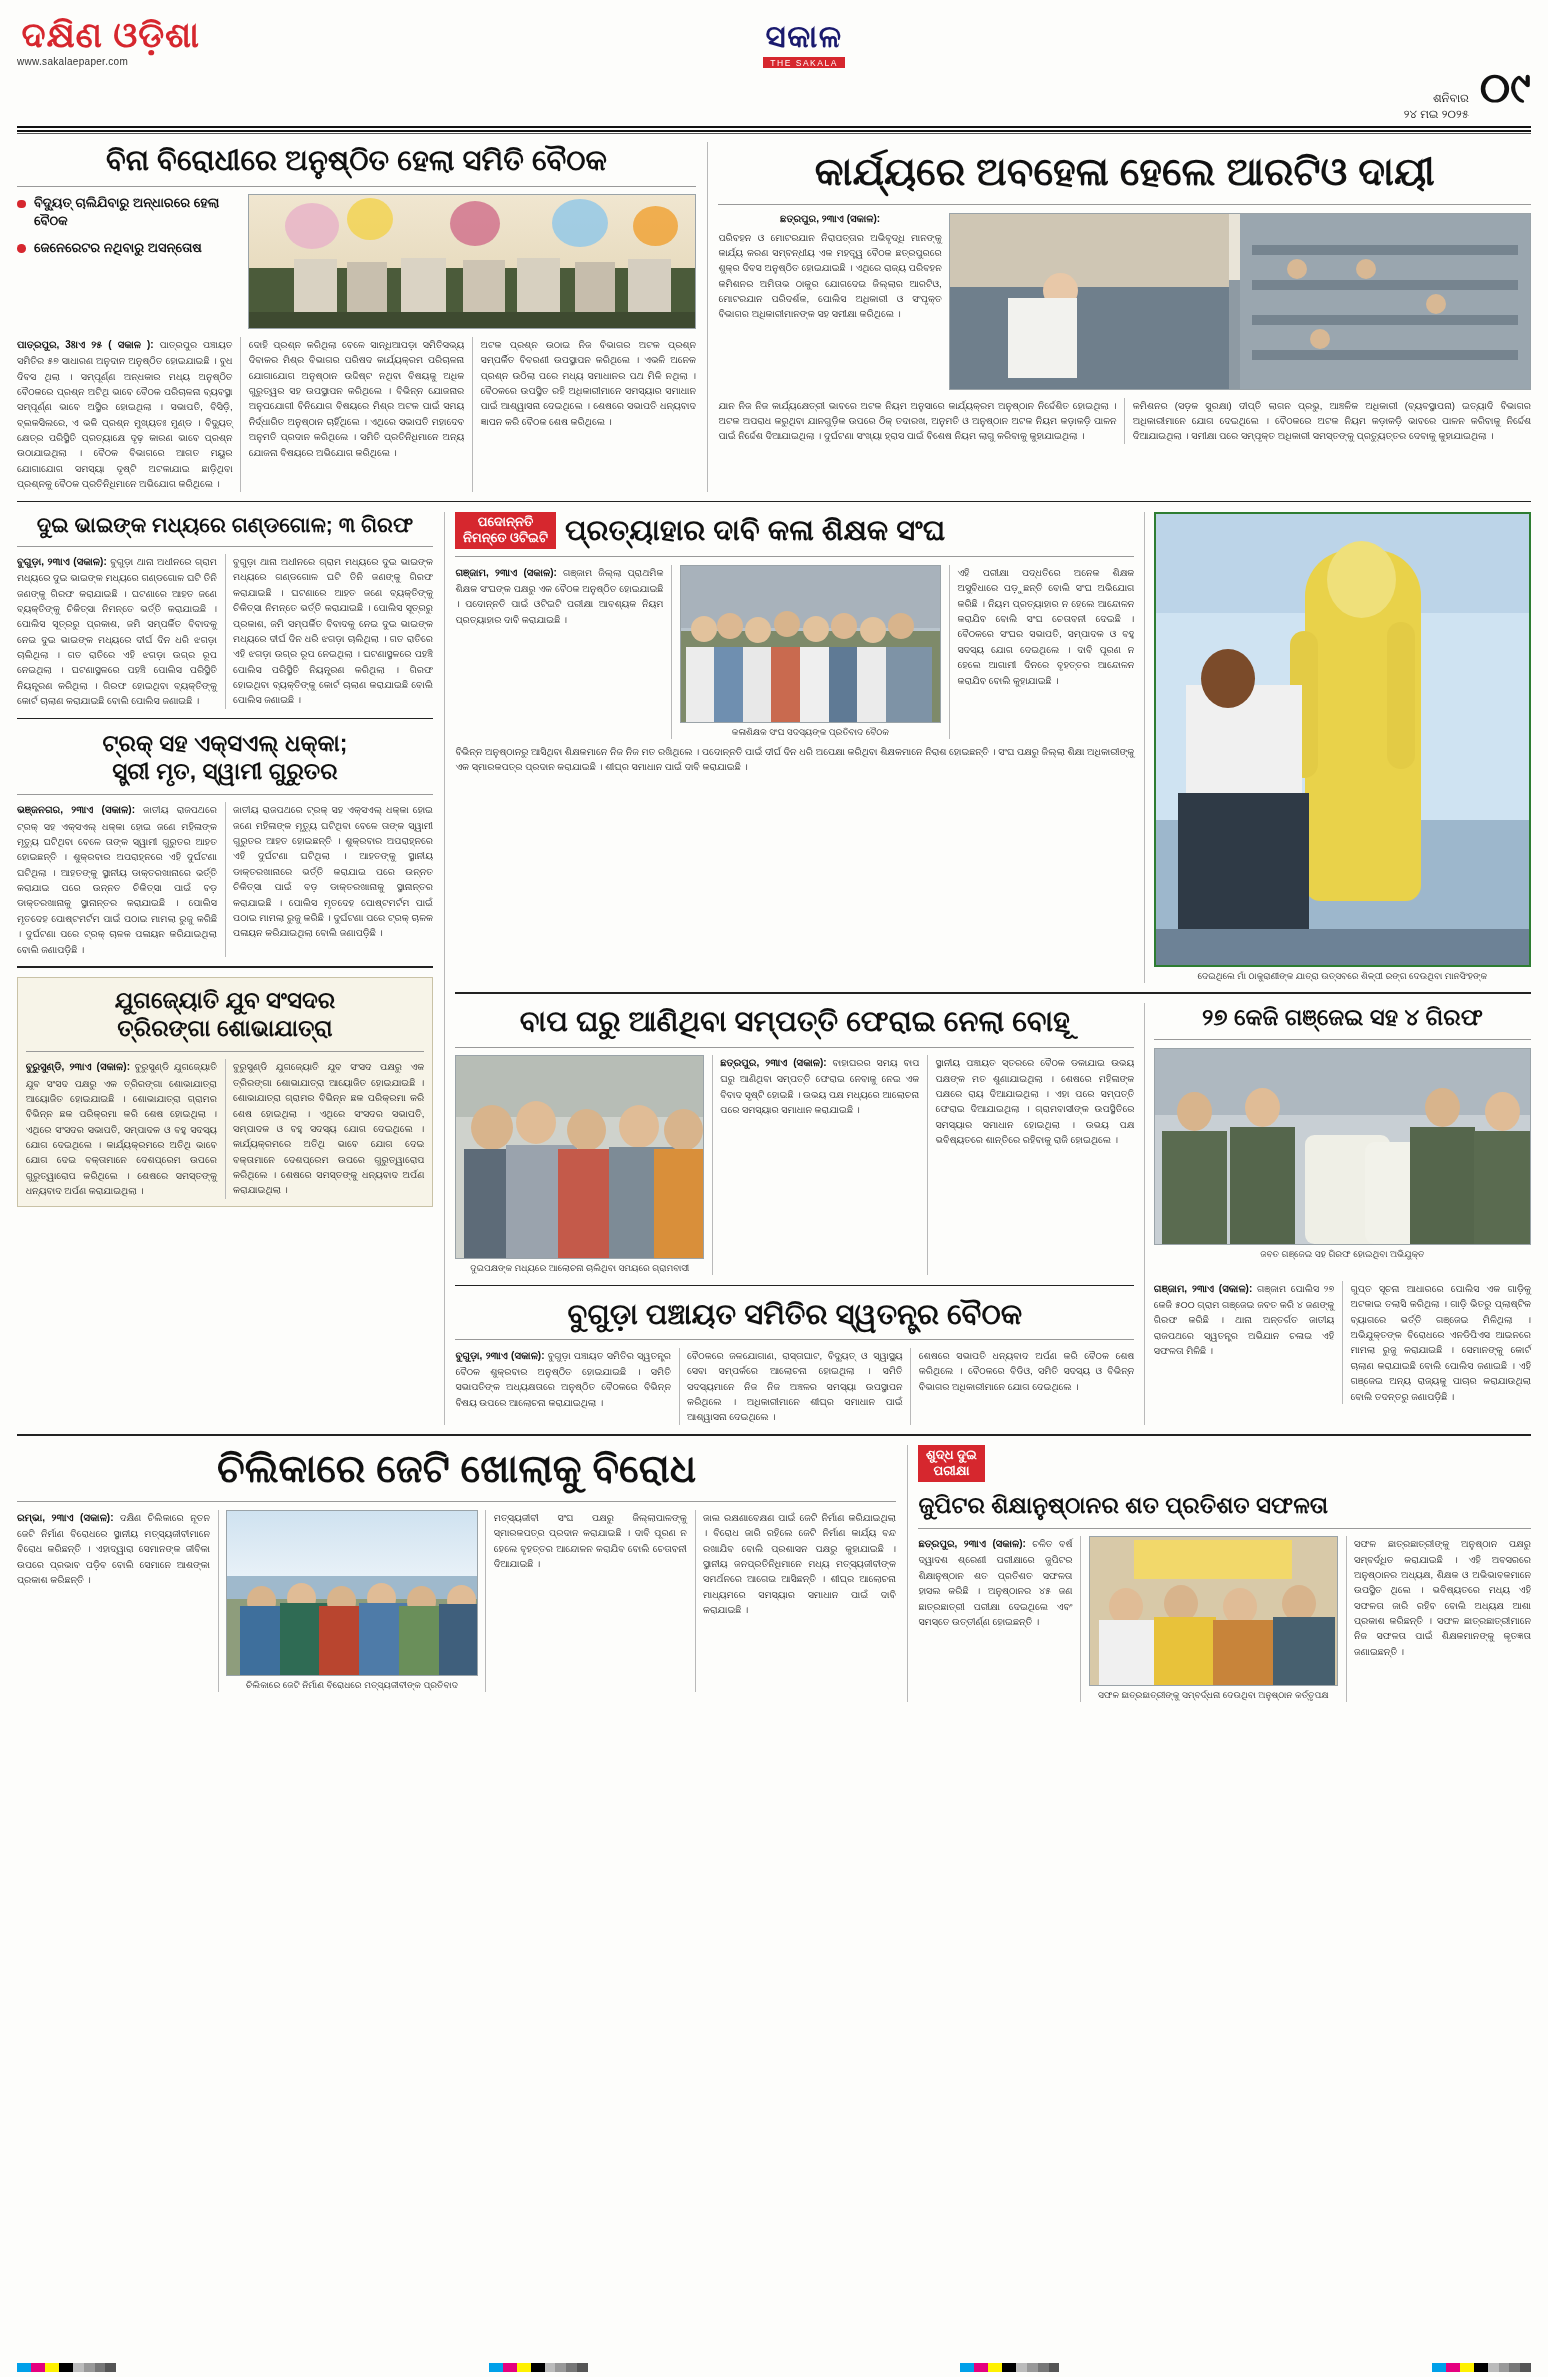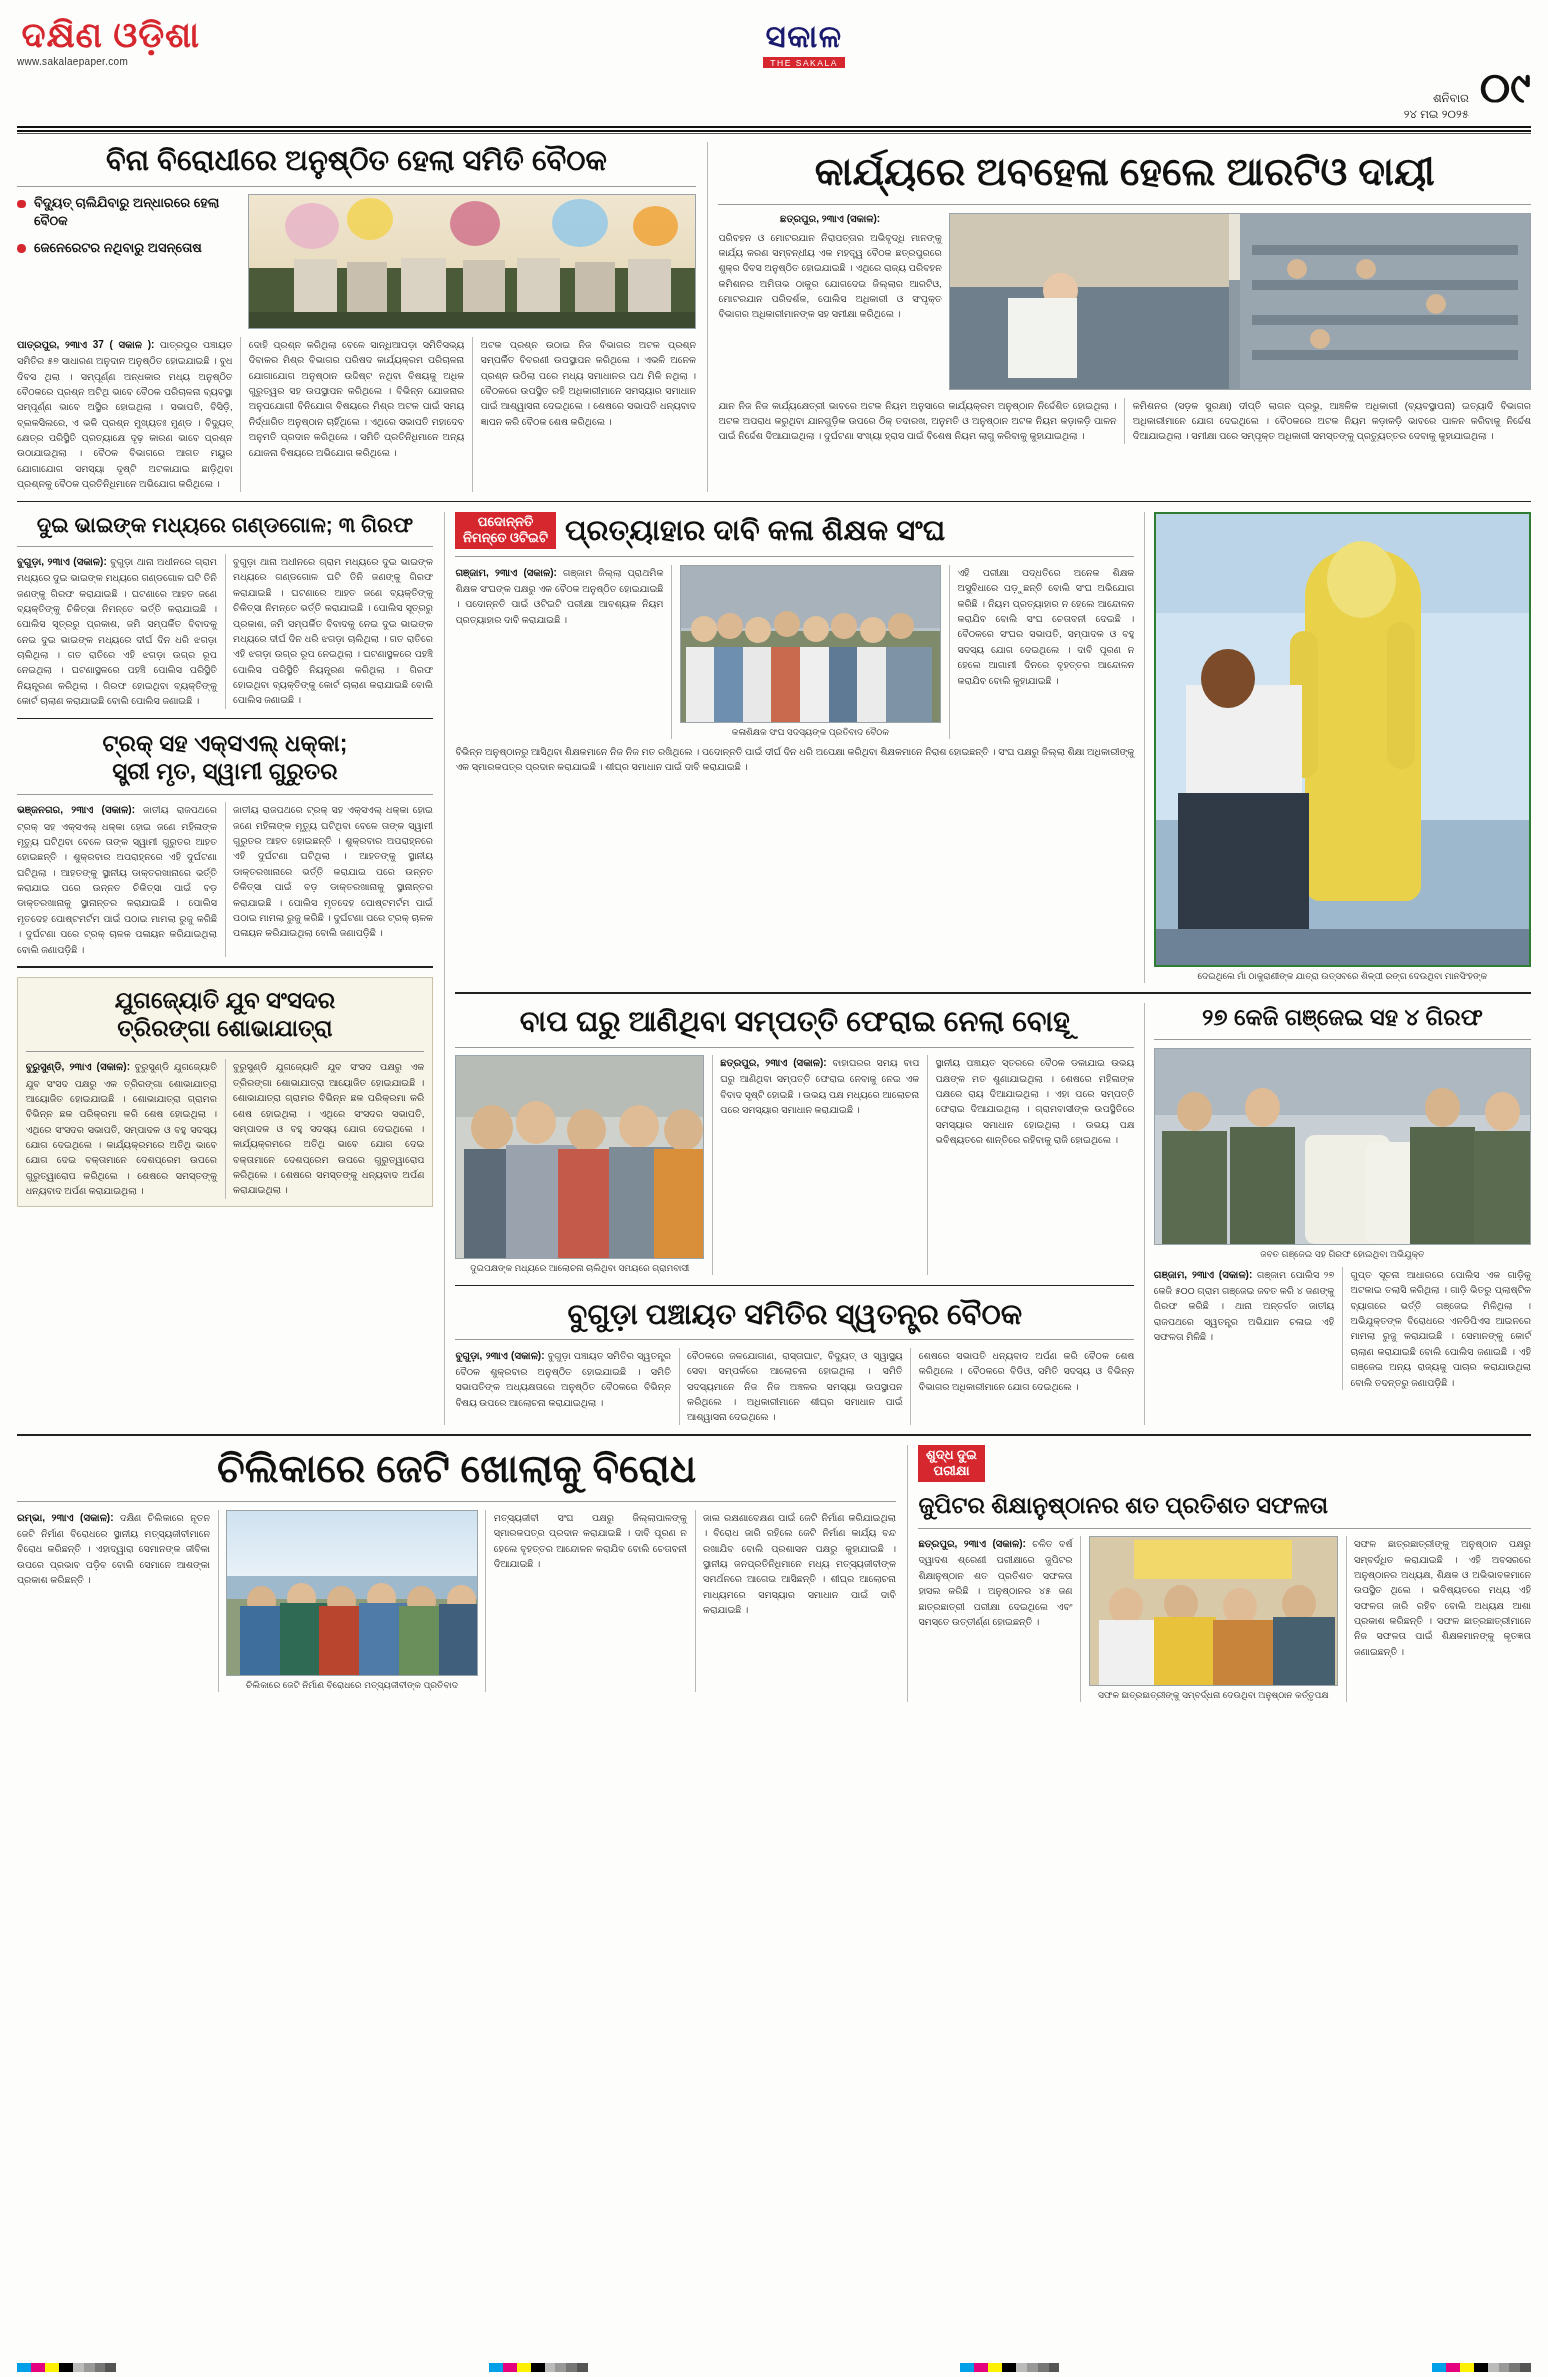--- a/index.html
+++ b/index.html
@@ -221,21 +221,21 @@
             <div class="bar" style="left:48%;top:49%;width:42px;height:51%;background:#cdc4b3;"></div>
             <div class="bar" style="left:60%;top:47%;width:43px;height:53%;background:#d7d0c0;"></div>
             <div class="bar" style="left:73%;top:50%;width:40px;height:50%;background:#c6bdac;"></div>
             <div class="bar" style="left:85%;top:48%;width:43px;height:52%;background:#d5cec0;"></div>
             <div class="bar" style="left:0;top:88%;width:100%;height:12%;background:#3e4a30;"></div>
           </div>
         </div>
       </div>
       <div class="cols" style="margin-top:7.7px;">
         <div class="body-text" style="flex:1;">
-          <span class="dateline">ପାତ୍ରପୁର, ୨୩ାଏ 37 ( ସକାଳ ):</span>
+          <span class="dateline">ପାତ୍ରପୁର, 38ାଏ ୨୫ ( ସକାଳ ):</span>
           <span>ପାତ୍ରପୁର ପଞ୍ଚାୟତ ସମିତିର ୫୭ ସାଧାରଣ ଅନୁଦାନ ଅନୁଷ୍ଠିତ ହୋଇଯାଇଛି । ବୁଧ ଦିବସ ଥିଲା । ସମ୍ପୂର୍ଣ୍ଣ ଅନ୍ଧକାର ମଧ୍ୟ ଅନୁଷ୍ଠିତ ବୈଠକରେ ପ୍ରଶ୍ନ ଅଟିଥି ଭାବେ ବୈଠକ ପରିଚାଳନା ବ୍ୟବସ୍ଥା ସମ୍ପୂର୍ଣ୍ଣ ଭାବେ ଅସ୍ଥିର ହୋଇଥିଲା । ସଭାପତି, ବିସିଡ଼ି, ବ୍ଲକସିଲରେ, ଏ ଭଳି ପ୍ରଶ୍ନ ମୁଖ୍ୟତଃ ମୁଣ୍ଡ । ବିଦ୍ୟୁତ୍ କ୍ଷେତ୍ର ପରିସ୍ଥିତି ପ୍ରତ୍ୟାକ୍ଷେ ଦୃଢ଼ କାରଣ ଭାବେ ପ୍ରଶ୍ନ ଉଠାଯାଇଥିଲା । ବୈଠକ ବିଭାଗରେ ଆଗତ ମୟୁର ଯୋଗାଯୋଗ ସମସ୍ୟା ଦୃଷ୍ଟି ଅଟକାଯାଇ ଛାଡ଼ିଥିବା ପ୍ରଶ୍ନକୁ ବୈଠକ ପ୍ରତିନିଧିମାନେ ଅଭିଯୋଗ କରିଥିଲେ ।</span>
         </div>
         <div class="vline"></div>
         <div class="body-text" style="flex:1;">ଦୋହି ପ୍ରଶ୍ନ କରିଥିଲା ବେଳେ ସାନ୍ଧିଆପଡ଼ା ସମିତିସଭ୍ୟ ଦିବାକର ମିଶ୍ର ବିଭାଗର ପରିଷଦ କାର୍ଯ୍ୟକ୍ରମ ପରିଚାଳନା ଯୋଗାଯୋଗ ଅନୁଷ୍ଠାନ ଉଦ୍ଦିଷ୍ଟ ନଥିବା ବିଷୟକୁ ଅଧିକ ଗୁରୁତ୍ୱର ସହ ଉପସ୍ଥାପନ କରିଥିଲେ । ବିଭିନ୍ନ ଯୋଜନାର ଅନୁପଯୋଗୀ ବିନିଯୋଗ ବିଷୟରେ ମିଶ୍ର ଅଟକ ପାଇଁ ସମୟ ନିର୍ଦ୍ଧାରିତ ଅନୁଷ୍ଠାନ ଚାହିଁଥିଲେ । ଏଥିରେ ସଭାପତି ମହାଦେବ ଅନୁମତି ପ୍ରଦାନ କରିଥିଲେ । ସମିତି ପ୍ରତିନିଧିମାନେ ଅନ୍ୟ ଯୋଜନା ବିଷୟରେ ଅଭିଯୋଗ କରିଥିଲେ ।</div>
         <div class="vline"></div>
         <div class="body-text" style="flex:1;">ଅଟକ ପ୍ରଶ୍ନ ଉଠାଇ ନିଜ ବିଭାଗର ଅଟକ ପ୍ରଶ୍ନ ସମ୍ପର୍କିତ ବିବରଣୀ ଉପସ୍ଥାପନ କରିଥିଲେ । ଏଭଳି ଅନେକ ପ୍ରଶ୍ନ ଉଠିଲା ପରେ ମଧ୍ୟ ସମାଧାନର ପଥ ମିଳି ନଥିଲା । ବୈଠକରେ ଉପସ୍ଥିତ ରହି ଅଧିକାରୀମାନେ ସମସ୍ୟାର ସମାଧାନ ପାଇଁ ଆଶ୍ୱାସନା ଦେଇଥିଲେ । ଶେଷରେ ସଭାପତି ଧନ୍ୟବାଦ ଜ୍ଞାପନ କରି ବୈଠକ ଶେଷ କରିଥିଲେ ।</div>
       </div>
     </div>
 
     <div class="vline" style="margin:0 10.8px;"></div>
@@ -466,21 +466,21 @@
             <div class="blob" style="left:24%;top:20%;width:35px;height:39px;background:#e0bc96;"></div>
             <div class="bar" style="left:20%;top:40%;width:65px;height:60%;background:#55664c;"></div>
             <div class="bar" style="left:40%;top:44%;width:85px;height:56%;background:#efefe6;border-radius:9.3px;"></div>
             <div class="bar" style="left:56%;top:48%;width:74px;height:52%;background:#f2f2ea;border-radius:9.3px;"></div>
             <div class="blob" style="left:72%;top:20%;width:35px;height:39px;background:#d8b48c;"></div>
             <div class="bar" style="left:68%;top:40%;width:65px;height:60%;background:#55664c;"></div>
             <div class="blob" style="left:88%;top:22%;width:35px;height:39px;background:#e0bc96;"></div>
             <div class="bar" style="left:85%;top:42%;width:65px;height:58%;background:#5a6b50;"></div>
           </div>
           <div class="caption imgcap">ଜବତ ଗଞ୍ଜେଇ ସହ ଗିରଫ ହୋଇଥିବା ଅଭିଯୁକ୍ତ</div>
-          <div class="cols" style="margin-top:6px;">
+          <div class="cols" style="margin-top:20px;">
             <div class="body-text" style="flex:1;">
               <span class="dateline">ଗଞ୍ଜାମ, ୨୩ାଏ (ସକାଳ):</span>
               <span>ଗଞ୍ଜାମ ପୋଲିସ ୨୭ କେଜି ୫୦୦ ଗ୍ରାମ ଗଞ୍ଜେଇ ଜବତ କରି ୪ ଜଣଙ୍କୁ ଗିରଫ କରିଛି । ଥାନା ଅନ୍ତର୍ଗତ ଜାତୀୟ ରାଜପଥରେ ସ୍ୱତନ୍ତ୍ର ଅଭିଯାନ ଚଳାଇ ଏହି ସଫଳତା ମିଳିଛି ।</span>
             </div>
             <div class="vline"></div>
             <div class="body-text" style="flex:1;">ଗୁପ୍ତ ସୂଚନା ଆଧାରରେ ପୋଲିସ ଏକ ଗାଡ଼ିକୁ ଅଟକାଇ ତଲାସି କରିଥିଲା । ଗାଡ଼ି ଭିତରୁ ପ୍ଲାଷ୍ଟିକ ବ୍ୟାଗରେ ଭର୍ତ୍ତି ଗଞ୍ଜେଇ ମିଳିଥିଲା । ଅଭିଯୁକ୍ତଙ୍କ ବିରୋଧରେ ଏନଡିପିଏସ ଆଇନରେ ମାମଲା ରୁଜୁ କରାଯାଇଛି । ସେମାନଙ୍କୁ କୋର୍ଟ ଚାଲାଣ କରାଯାଇଛି ବୋଲି ପୋଲିସ ଜଣାଇଛି । ଏହି ଗଞ୍ଜେଇ ଅନ୍ୟ ରାଜ୍ୟକୁ ପାଚାର କରାଯାଉଥିଲା ବୋଲି ତଦନ୍ତରୁ ଜଣାପଡ଼ିଛି ।</div>
           </div>
         </div>
       </div>
 

